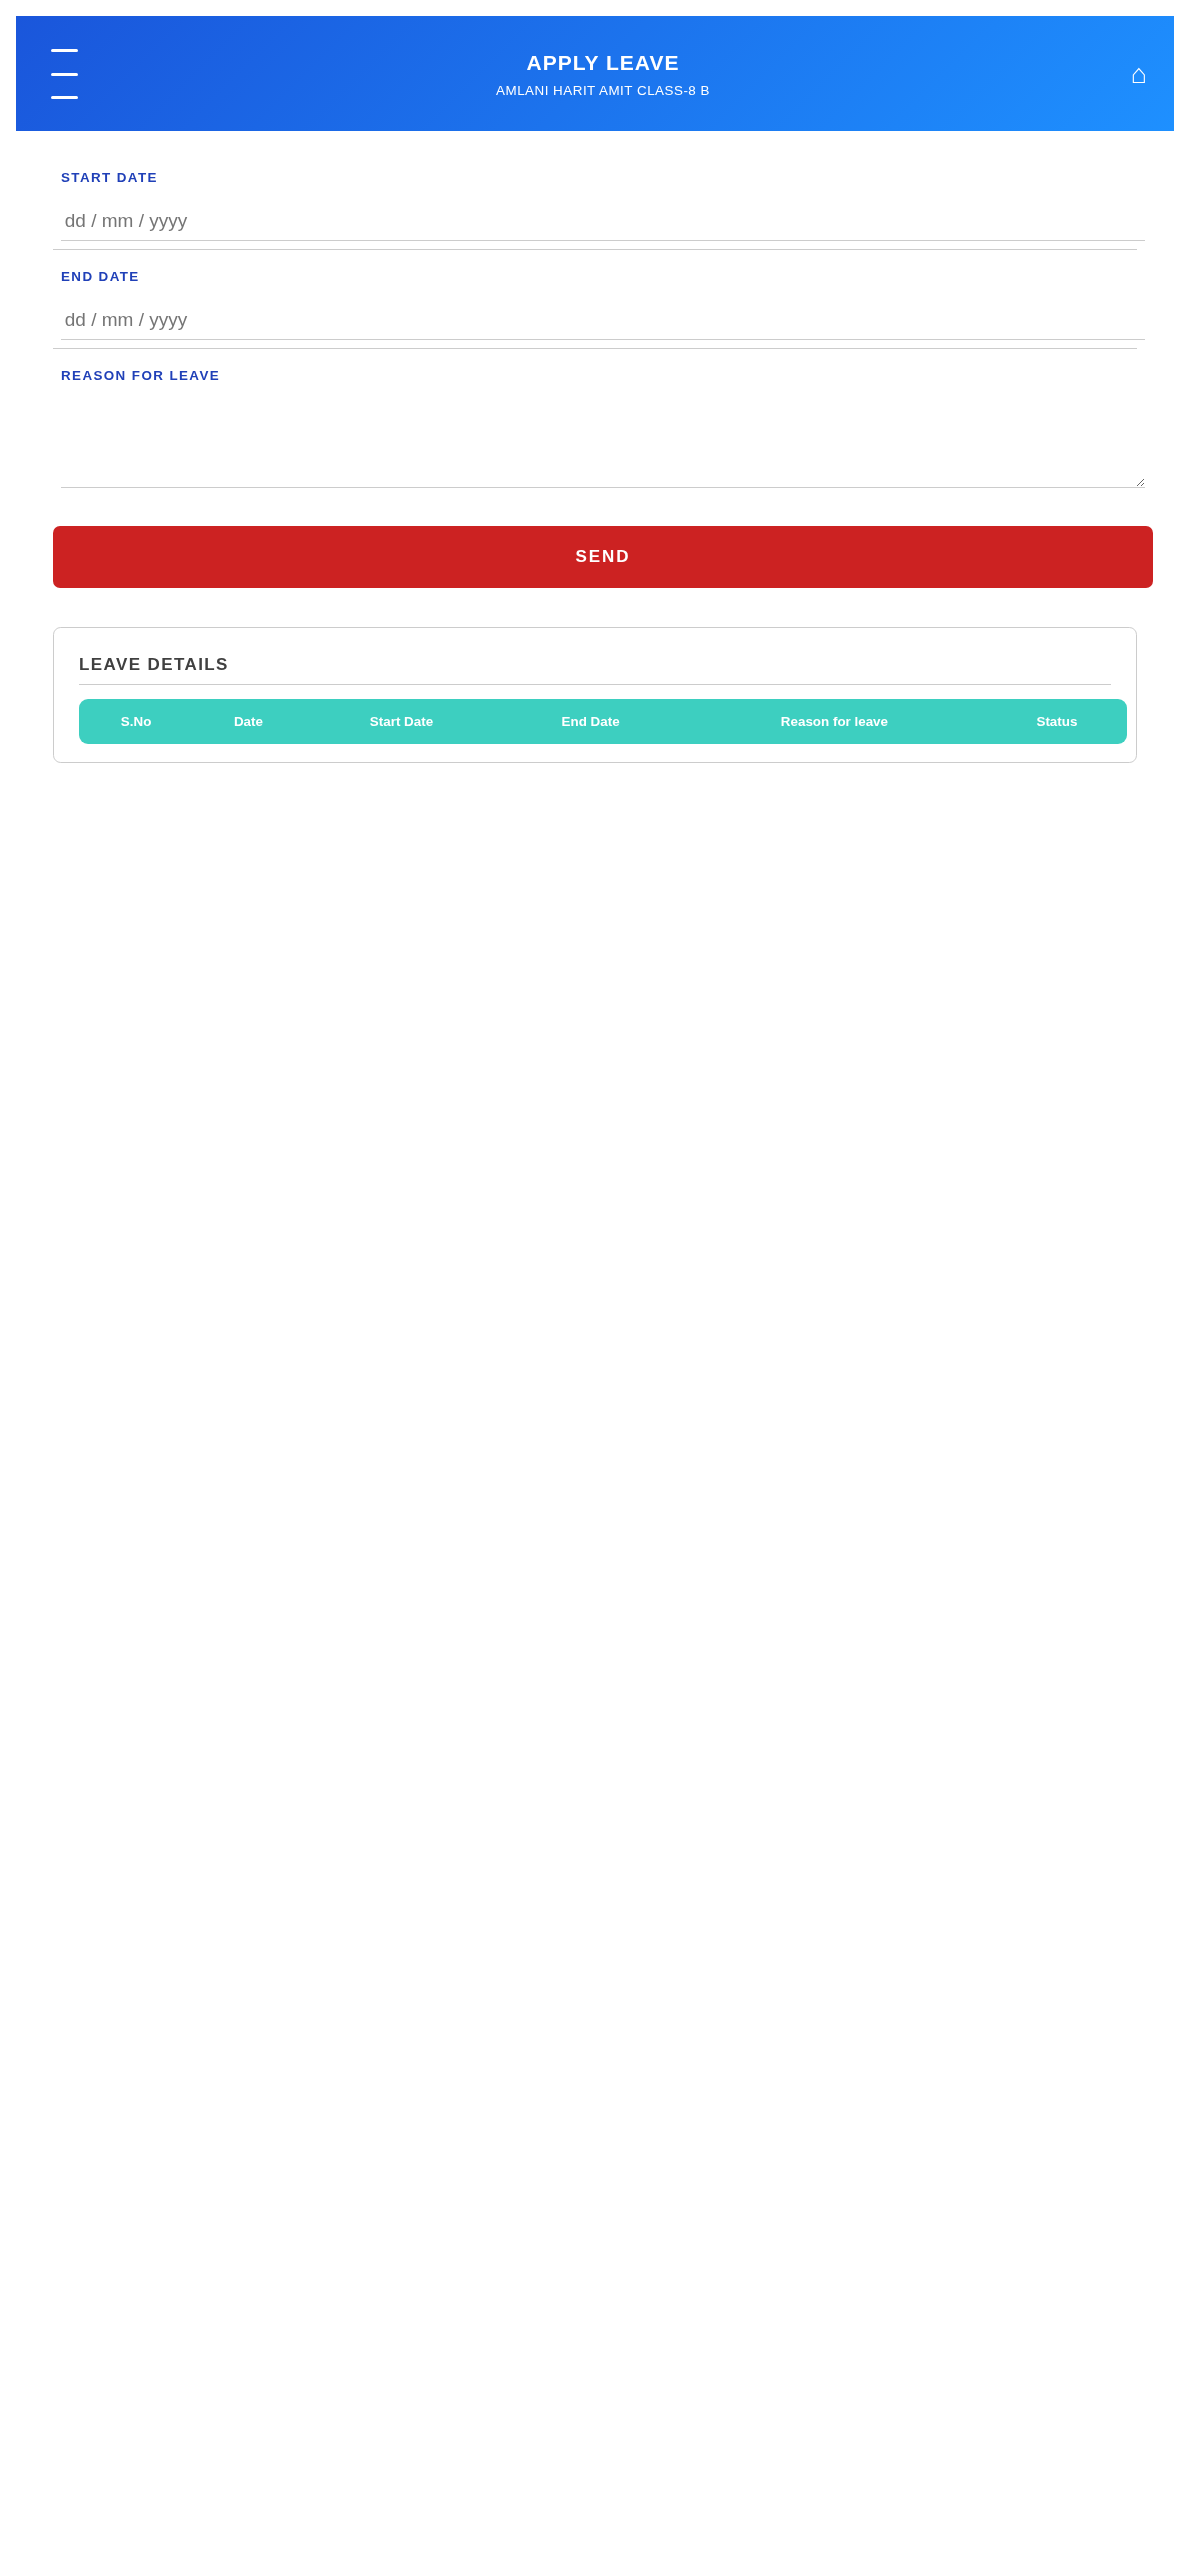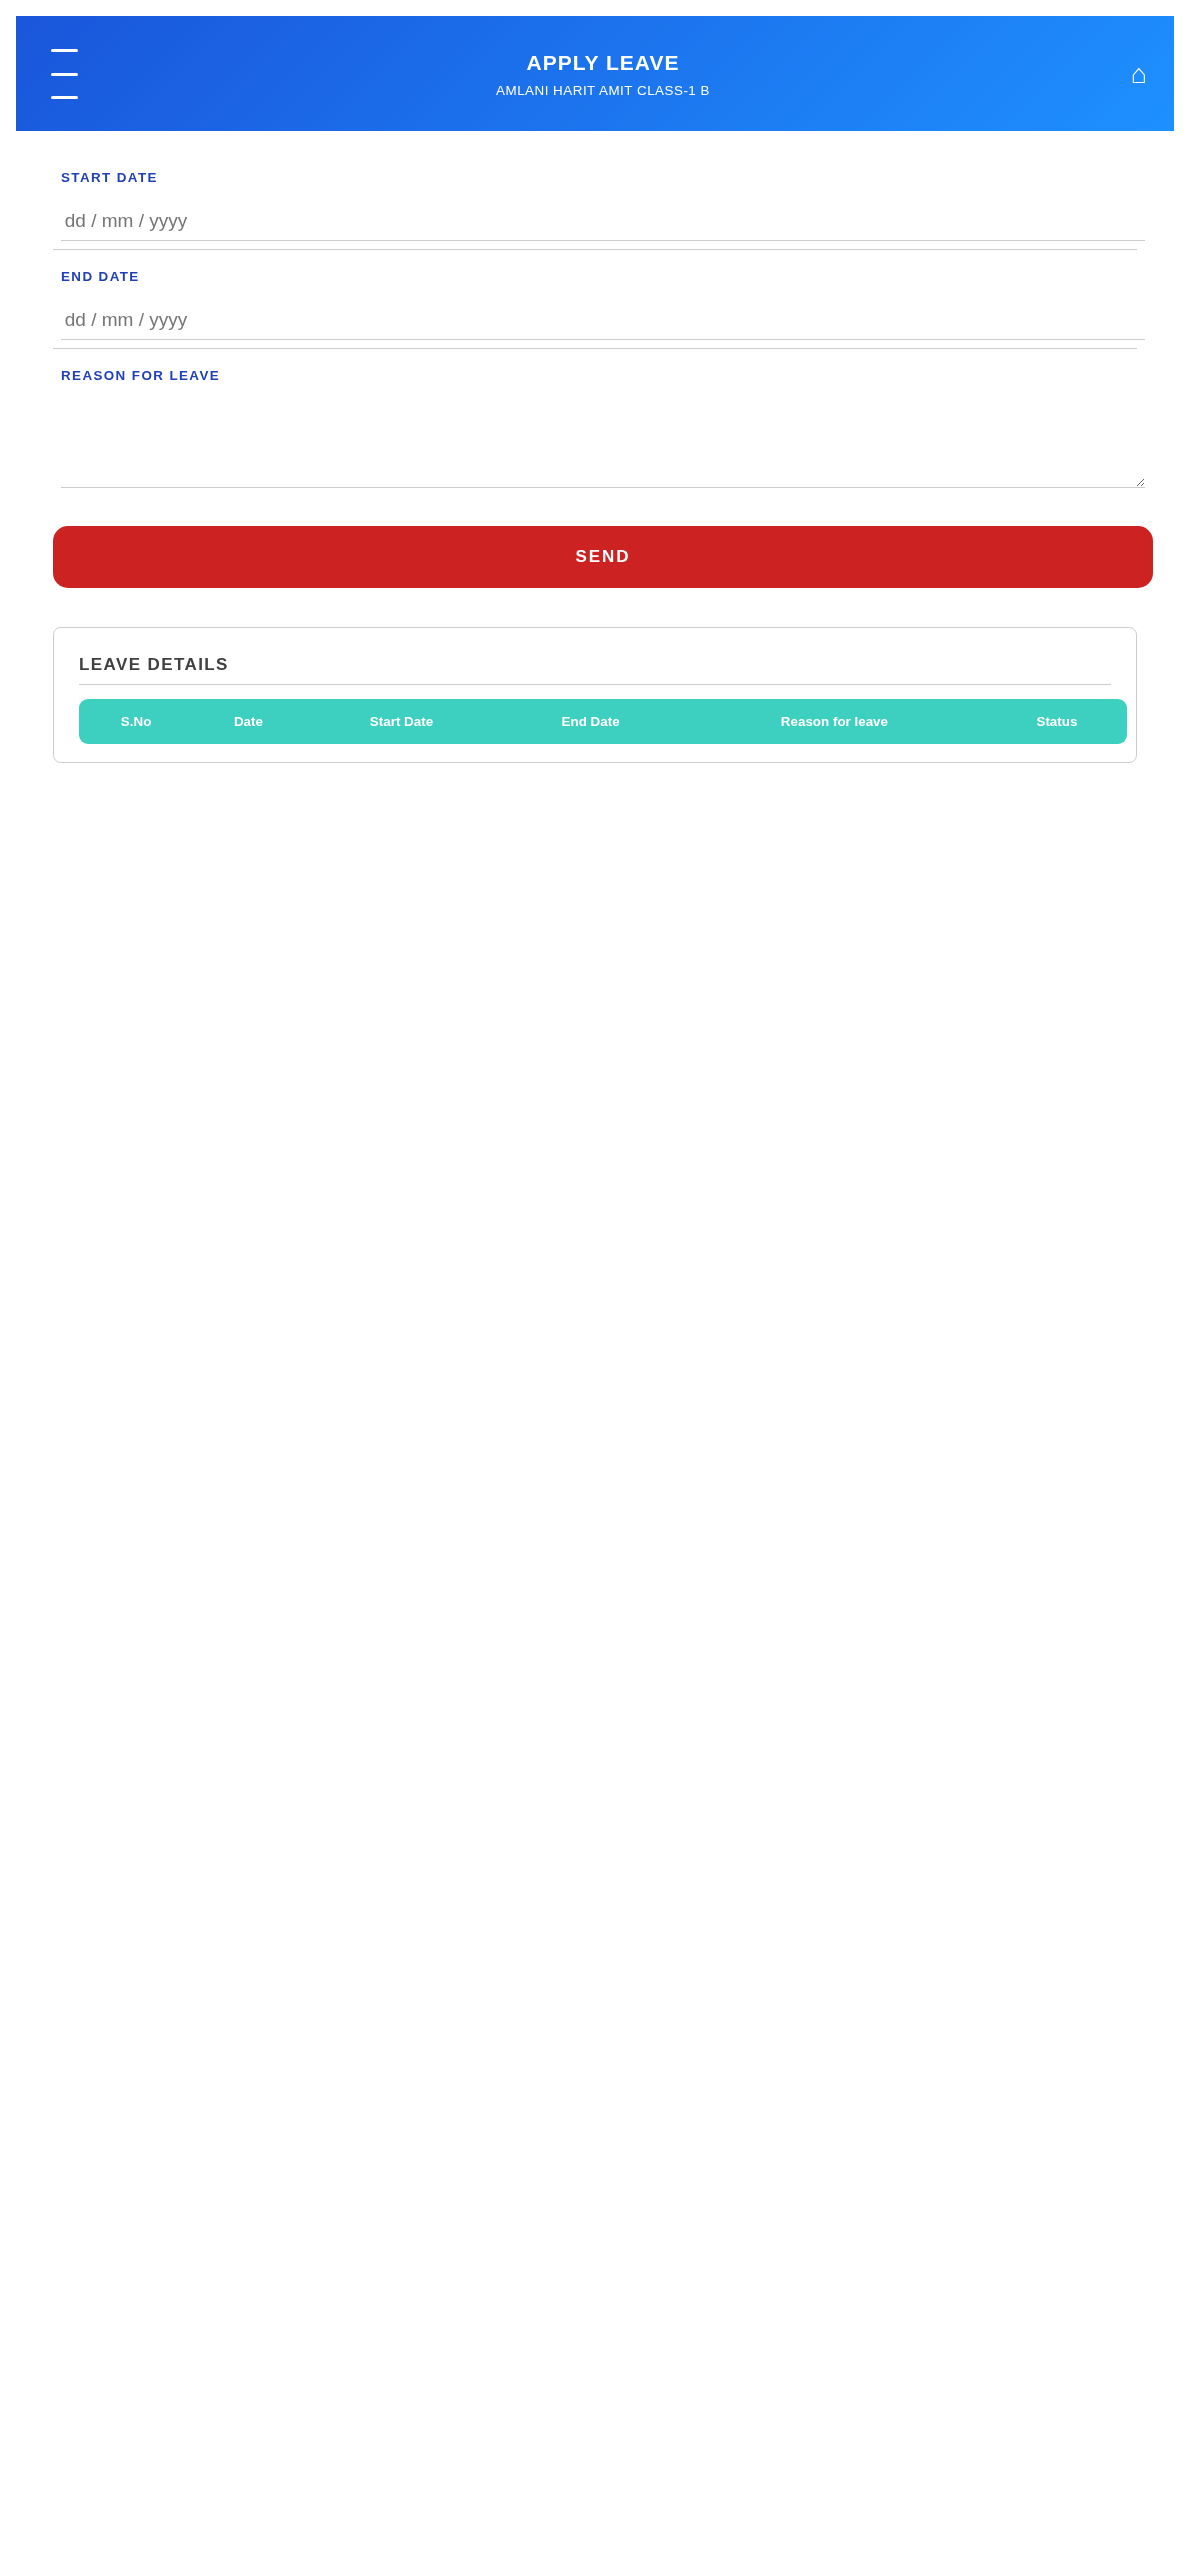--- a/index.html
+++ b/index.html
@@ -126,21 +126,21 @@
     .send-button {
       width: 100%;
       background-color: #cc2222;
       color: white;
       border: none;
       padding: 21px 9.6px;
       font-size: 17px;
       font-weight: 700;
       letter-spacing: 1.9px;
       cursor: pointer;
-      border-radius: 15px;
+      border-radius: 7px;
       margin-top: 19px;
       margin-bottom: 29px;
     }
 
     
     .leave-details-card {
       border: 1.4px solid #cccccc;
       border-radius: 7.7px;
       padding: 19px 17px 9.6px;
       margin-top: 9.6px;
@@ -183,21 +183,21 @@
 
 <div class="header">
   <div class="header-menu-icon">
     <span></span>
     <span></span>
     <span></span>
   </div>
 
   <div class="header-center">
     <div class="header-title">APPLY LEAVE</div>
-    <div class="header-subtitle">AMLANI HARIT AMIT CLASS-1 B</div>
+    <div class="header-subtitle">AMLANI HARIT AMIT CLASS-8 B</div>
   </div>
 
   <div class="header-home-icon">⌂</div>
 </div>
 
 <div class="content">
 
   
   <div class="form-group">
     <label class="form-label">START DATE</label>

